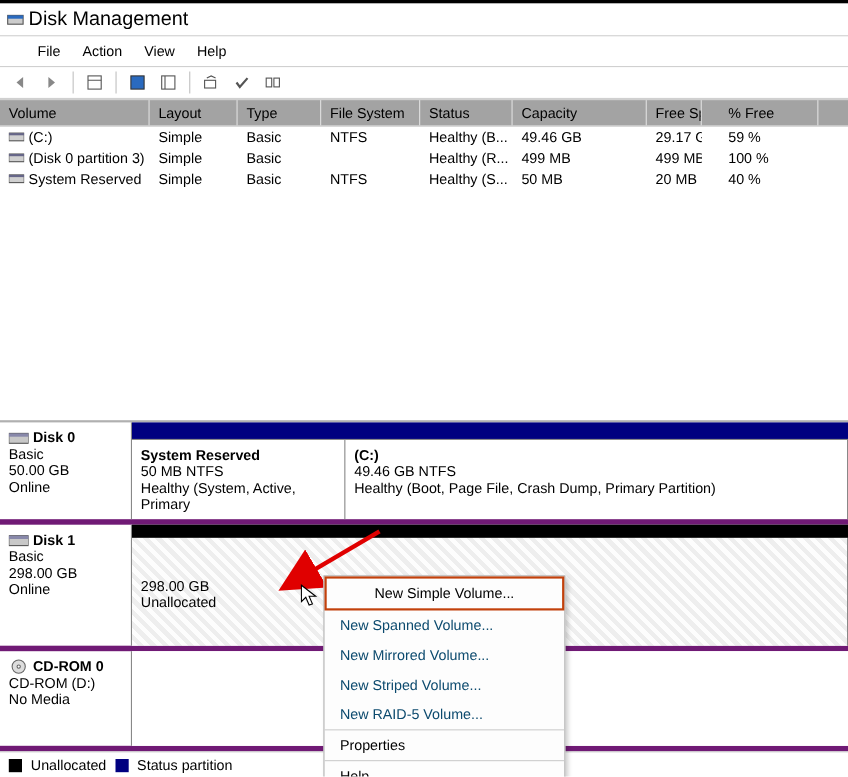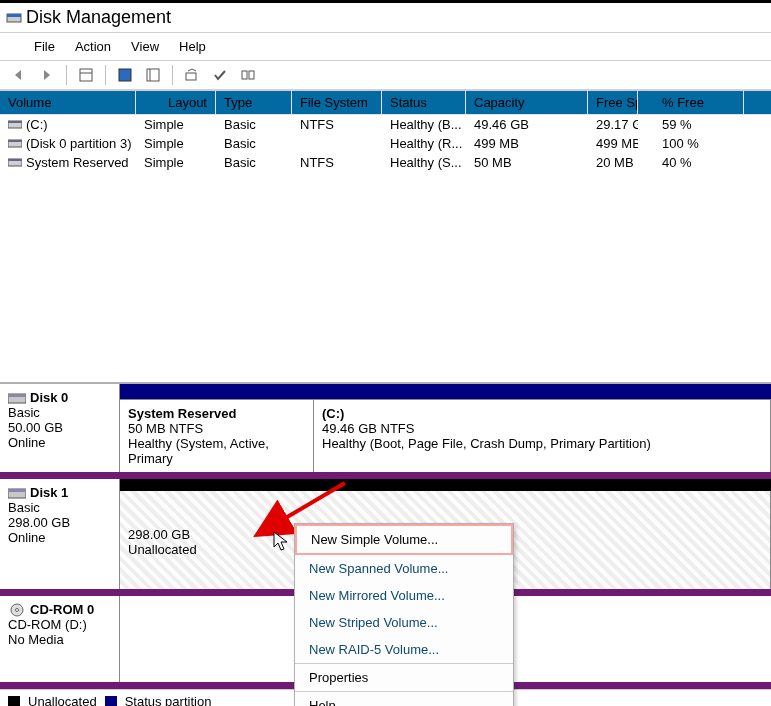--- a/index.html
+++ b/index.html
@@ -7,31 +7,31 @@
 .titlebar { display: flex; align-items: center; padding: 4px 6px; border-bottom: 1px solid #d0d0d0; }
 .titlebar .icon { width: 16px; height: 16px; margin-right: 4px; }
 .titlebar .title { font-size: 18px; }
 .menubar { display: flex; padding: 2px 24px; border-bottom: 1px solid #d0d0d0; }
 .menubar .mitem { padding: 4px 10px; cursor: default; }
 .toolbar { display: flex; align-items: center; padding: 2px 6px; border-bottom: 1px solid #d0d0d0; gap: 2px; }
 .toolbar .tbtn { width: 26px; height: 24px; display: flex; align-items: center; justify-content: center; border: 1px solid transparent; }
 .toolbar .tbtn svg { width: 16px; height: 16px; }
 .toolbar .sep { width: 1px; height: 20px; background: #c0c0c0; margin: 0 4px; }
 .volumes-table { border-top: 1px solid #d0d0d0; }
-.vt-header { display: flex; background: #0369a1; border-bottom: 1px solid #e0e0e0; }
+.vt-header { display: flex; background: #a3a3a3; border-bottom: 1px solid #e0e0e0; }
 .vt-header .col { padding: 4px 8px; border-right: 1px solid #e0e0e0; font-weight: 400; white-space: nowrap; overflow: hidden; }
 .vt-row { display: flex; }
 .vt-row .cell { padding: 2px 8px; white-space: nowrap; overflow: hidden; display: flex; align-items: center; }
-.c-vol { width: 136px; } .c-lay { width: 80px; text-align: right; } .c-type { width: 76px; } .c-fs { width: 90px; }
+.c-vol { width: 136px; } .c-lay { width: 80px; } .c-type { width: 76px; } .c-fs { width: 90px; }
 .c-status { width: 84px; } .c-cap { width: 122px; } .c-free { width: 50px; } .c-pct { width: 90px; margin-left: 16px; }
 .vol-icon { width: 14px; height: 11px; margin-right: 4px; flex-shrink: 0; }
 .vol-spacer { flex: 1; min-height: 210px; }
 
 .disk-panel { border-top: 2px solid #b0b0b0; }
-.disk-row { display: flex; border-bottom: 7px solid #701a75; }
+.disk-row { display: flex; border-bottom: 5px solid #701a75; }
 .disk-info { width: 120px; padding: 6px 8px; border-right: 1px solid #888; }
 .disk-info .dname { font-weight: 600; display: flex; align-items: center; gap: 4px; }
 .disk-info .dline { font-size: 13px; }
 .disk-icon { width: 18px; height: 14px; }
 .disk-parts { flex: 1; display: flex; flex-direction: column; }
 .topstripe { height: 16px; background: #000080; border-bottom: 1px solid #888; }
 .part-row { display: flex; flex: 1; }
 .partition { border-right: 1px solid #888; padding: 6px 8px; min-height: 70px; }
 .partition .pname { font-weight: 600; }
 .pt-sysres { width: 194px; }
@@ -47,21 +47,21 @@
 .cdrow .partition { flex: 1; border-right: none; }
 
 .legend { display: flex; align-items: center; padding: 4px 8px; gap: 8px; border-top: 1px solid #ccc; }
 .legend .sw { width: 12px; height: 12px; display: inline-block; }
 .legend .sw-unalloc { background: #000; }
 .legend .sw-primary { background: #000080; }
 
 .context-menu { position: absolute; left: 294px; top: 520px; width: 220px; background: #fdfdfd; border: 1px solid #b0b0b0; box-shadow: 2px 2px 4px rgba(0,0,0,0.2); z-index: 10; }
 .context-menu .section-border { border-top: 1px solid #ccc; }
 .cm-item { padding: 6px 14px; cursor: default; }
-.cm-item.highlight { border: 2px solid #fca5a5; }
+.cm-item.highlight { border: 2px solid #c2410c; text-align: center; }
 .cm-item.disabled { color: #0c4a6e; }
 
 .annotation-arrow { position: absolute; left: 230px; top: 475px; z-index: 9; pointer-events: none; }
 .cursor-ptr { position: absolute; left: 273px; top: 528px; z-index: 11; pointer-events: none; }
 
 svg { display: block; }
 </style>
 </head>
 <body>
 

